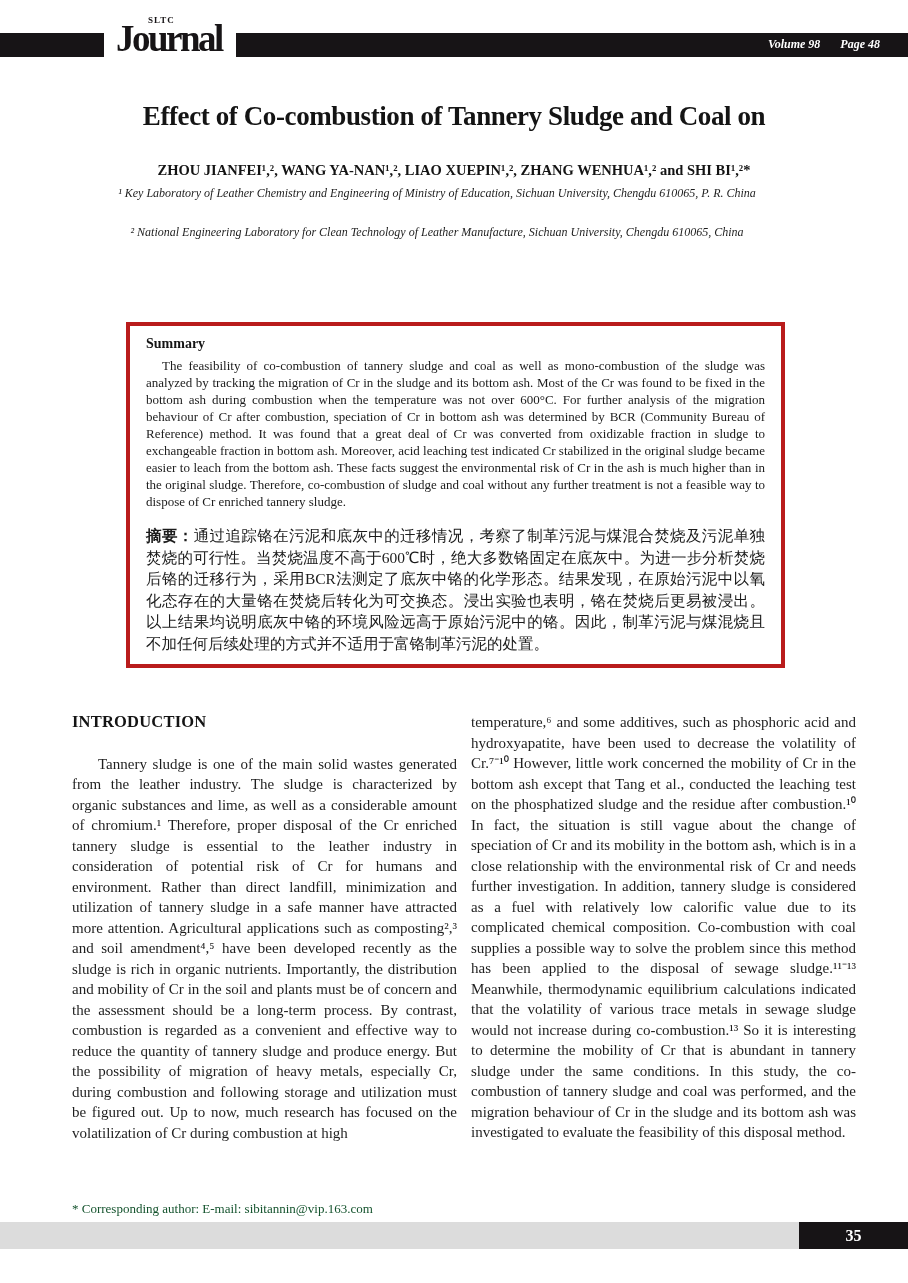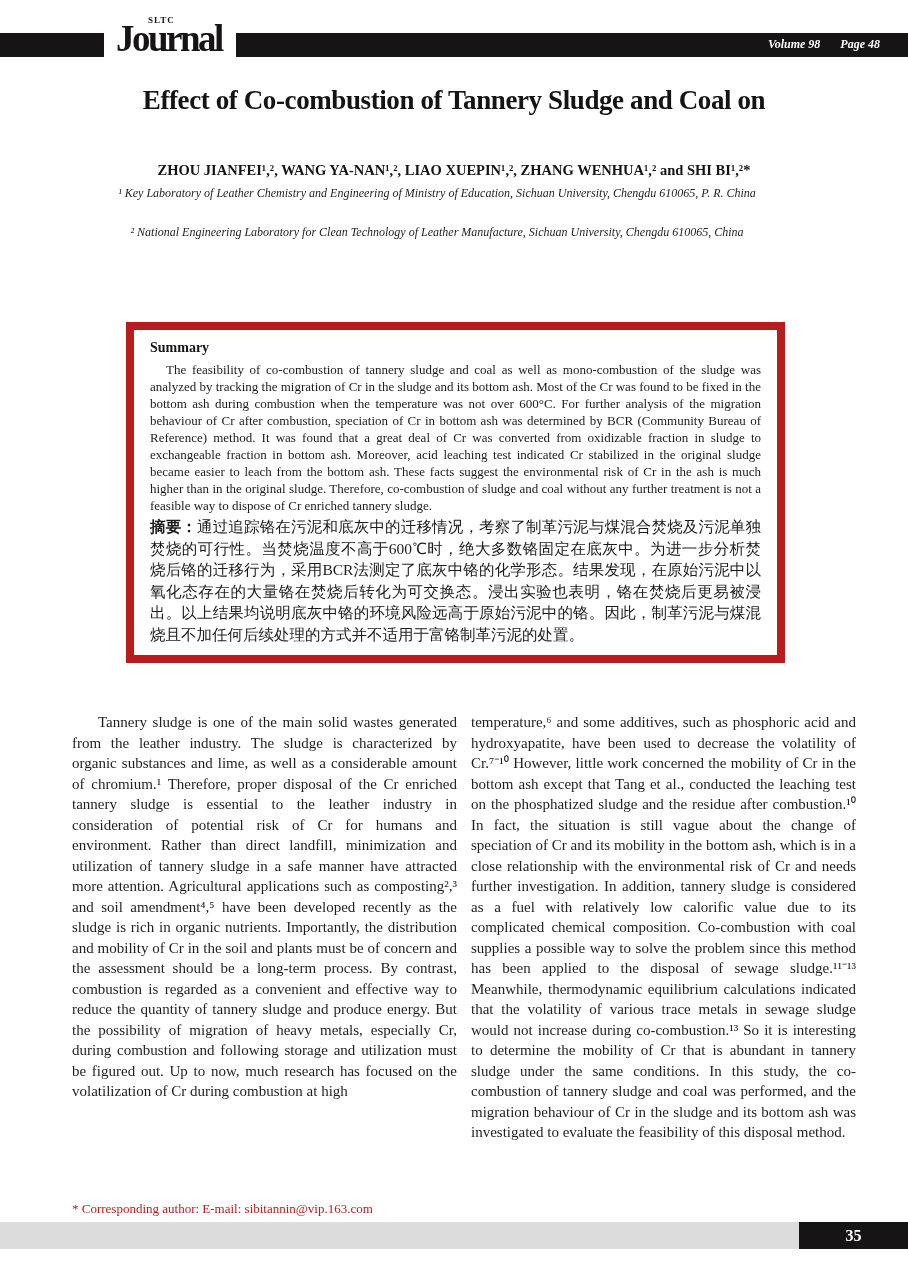--- a/index.html
+++ b/index.html
@@ -13,41 +13,41 @@
   
   .header-bar { position:absolute; top:33px; left:0; width:908px; height:24px; background:#171416; }
   .logo-block { position:absolute; top:14px; left:104px; width:132px; height:52px; background:#ffffff; }
   .logo { position:relative; display:block; padding-left:12px; }
   .logo-sltc { position:absolute; top:1px; left:44px; font-size:9px; font-weight:bold; letter-spacing:1px; color:#171416; }
   .logo-word { display:inline-block; font-size:37px; font-weight:bold; letter-spacing:-2.5px; line-height:50px; color:#171416;text-align:center; }
   .issue-info { position:absolute; top:37px; right:28px; color:#ffffff; font-size:12px; font-style:italic; font-weight:bold; display:flex; gap:20px; }
 
   
   .title { position:absolute; top:84px; left:54px; width:800px; text-align:center; font-weight:bold; font-size:27px; line-height:33px; letter-spacing:-0.4px; color:#141414; }
-  .title span { display:block; white-space:nowrap; }
+  .title span { display:block; white-space:nowrap;margin-top:16px; }
   .authors { position:absolute; top:162px; left:54px; width:800px; text-align:center; font-weight:bold; font-size:14.5px; color:#141414; }
   .affiliation { position:absolute; left:87px; width:700px; text-align:center; font-style:italic; font-size:12px; line-height:16.8px; color:#1d1d1d; }
   .aff1 { top:185px; }
   .aff2 { top:224px; }
 
   
-  .summary-box { position:absolute; left:126px; top:322px; width:659px; min-height:336px; border:8px solid #b91c1c; padding:10px 16px 10px 16px; background:#ffffff; }
+  .summary-box { position:absolute; left:126px; top:322px; width:659px; min-height:336px; border:4px solid #b91c1c; padding:10px 16px 10px 16px; background:#ffffff; }
   .summary-heading { font-weight:bold; font-size:14px; margin-bottom:5px; color:#141414; }
   .summary-body { font-size:13px; line-height:17px; text-align:justify; text-indent:16px; color:#1b1b1b; }
-  .abstract-cn { margin-top:2px; font-size:15.5px; line-height:21.5px; text-align:justify; color:#1b1b1b; }
+  .abstract-cn { margin-top:15px; font-size:15.5px; line-height:21.5px; text-align:justify; color:#1b1b1b; }
   .abstract-cn .label { font-weight:bold; }
 
   
   .intro { position:absolute; left:72px; top:712px; width:784px; display:flex; gap:14px; }
   .col { width:385px; font-size:15px; line-height:20.5px; text-align:justify; color:#1e1e1e; }
   .intro-heading { font-weight:bold; font-size:16.5px; letter-spacing:0.2px; margin-bottom:21px; color:#141414; }
   .col-left .para { text-indent:26px; }
 
   
-  .footnote { position:absolute; left:72px; top:1201px; font-size:13px; color:#b91c1c; }
+  .footnote { position:absolute; left:72px; top:1201px; font-size:13px; color:#14532d; }
   .footer-bar { position:absolute; top:1222px; left:0; width:799px; height:27px; background:#dcdcdc; }
   .footer-page { position:absolute; top:1222px; left:799px; width:109px; height:27px; background:#171416; color:#ffffff; font-weight:bold; font-size:16px; display:flex; align-items:center; justify-content:center; }
 </style>
 </head>
 <body>
 
 <div class="page">
 
   <div class="header-bar"></div>
 
@@ -73,20 +73,21 @@
   <div class="affiliation aff2">² National Engineering Laboratory for Clean Technology of Leather Manufacture, Sichuan University, Chengdu 610065, China</div>
 
   <div class="summary-box">
     <div class="summary-heading">Summary</div>
     <p class="summary-body">The feasibility of co-combustion of tannery sludge and coal as well as mono-combustion of the sludge was analyzed by tracking the migration of Cr in the sludge and its bottom ash. Most of the Cr was found to be fixed in the bottom ash during combustion when the temperature was not over 600°C. For further analysis of the migration behaviour of Cr after combustion, speciation of Cr in bottom ash was determined by BCR (Community Bureau of Reference) method. It was found that a great deal of Cr was converted from oxidizable fraction in sludge to exchangeable fraction in bottom ash. Moreover, acid leaching test indicated Cr stabilized in the original sludge became easier to leach from the bottom ash. These facts suggest the environmental risk of Cr in the ash is much higher than in the original sludge. Therefore, co-combustion of sludge and coal without any further treatment is not a feasible way to dispose of Cr enriched tannery sludge.</p>
     <p class="abstract-cn"><span class="label">摘要：</span><span>通过追踪铬在污泥和底灰中的迁移情况，考察了制革污泥与煤混合焚烧及污泥单独焚烧的可行性。当焚烧温度不高于600℃时，绝大多数铬固定在底灰中。为进一步分析焚烧后铬的迁移行为，采用BCR法测定了底灰中铬的化学形态。结果发现，在原始污泥中以氧化态存在的大量铬在焚烧后转化为可交换态。浸出实验也表明，铬在焚烧后更易被浸出。以上结果均说明底灰中铬的环境风险远高于原始污泥中的铬。因此，制革污泥与煤混烧且不加任何后续处理的方式并不适用于富铬制革污泥的处置。</span></p>
   </div>
 
   <div class="intro">
     <div class="col col-left">
+      <h2 class="intro-heading">INTRODUCTION</h2>
       <p class="para">Tannery sludge is one of the main solid wastes generated from the leather industry. The sludge is characterized by organic substances and lime, as well as a considerable amount of chromium.¹ Therefore, proper disposal of the Cr enriched tannery sludge is essential to the leather industry in consideration of potential risk of Cr for humans and environment. Rather than direct landfill, minimization and utilization of tannery sludge in a safe manner have attracted more attention. Agricultural applications such as composting²,³ and soil amendment⁴,⁵ have been developed recently as the sludge is rich in organic nutrients. Importantly, the distribution and mobility of Cr in the soil and plants must be of concern and the assessment should be a long-term process. By contrast, combustion is regarded as a convenient and effective way to reduce the quantity of tannery sludge and produce energy. But the possibility of migration of heavy metals, especially Cr, during combustion and following storage and utilization must be figured out. Up to now, much research has focused on the volatilization of Cr during combustion at high</p>
     </div>
     <div class="col col-right">
       <p class="para-right">temperature,⁶ and some additives, such as phosphoric acid and hydroxyapatite, have been used to decrease the volatility of Cr.⁷⁻¹⁰ However, little work concerned the mobility of Cr in the bottom ash except that Tang et al., conducted the leaching test on the phosphatized sludge and the residue after combustion.¹⁰ In fact, the situation is still vague about the change of speciation of Cr and its mobility in the bottom ash, which is in a close relationship with the environmental risk of Cr and needs further investigation. In addition, tannery sludge is considered as a fuel with relatively low calorific value due to its complicated chemical composition. Co-combustion with coal supplies a possible way to solve the problem since this method has been applied to the disposal of sewage sludge.¹¹⁻¹³ Meanwhile, thermodynamic equilibrium calculations indicated that the volatility of various trace metals in sewage sludge would not increase during co-combustion.¹³ So it is interesting to determine the mobility of Cr that is abundant in tannery sludge under the same conditions. In this study, the co-combustion of tannery sludge and coal was performed, and the migration behaviour of Cr in the sludge and its bottom ash was investigated to evaluate the feasibility of this disposal method.</p>
     </div>
   </div>
 
   <div class="footnote">* Corresponding author: E-mail:  sibitannin@vip.163.com</div>
 
   <div class="footer-bar"></div>

